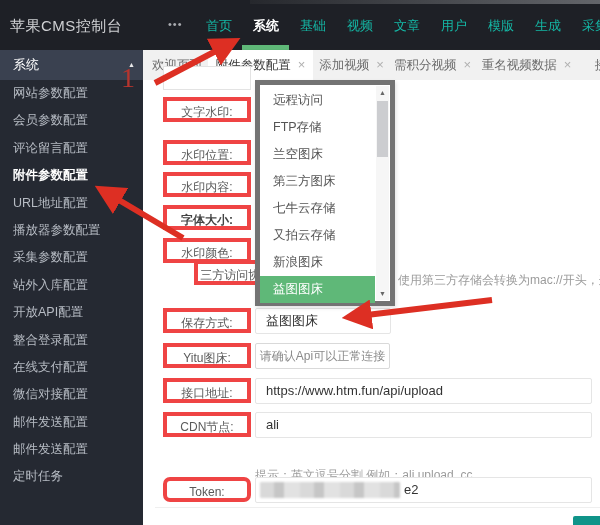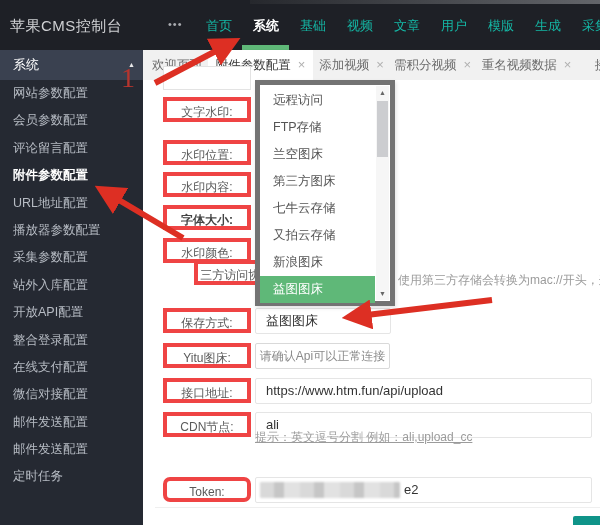--- a/index.html
+++ b/index.html
@@ -168,21 +168,21 @@
   <div class="hint" style="left:398px;top:272px;width:202px;">使用第三方存储会转换为mac://开头，这表示</div>
 
   <div class="inputbox selbox" style="top:308px;">益图图床</div>
 
   <div class="btn-verify" style="top:343px;">请确认Api可以正常连接</div>
 
   <div class="inputbox wide" style="top:378px;">https://www.htm.fun/api/upload</div>
 
   <div class="inputbox wide" style="top:412px;">ali</div>
 
-  <div class="hint" style="left:255px;top:429px;width:340px;text-decoration:underline;">提示：英文逗号分割 例如：ali,upload_cc</div>
+  <div class="hint" style="left:255px;top:467px;width:340px;">提示：英文逗号分割 例如：ali,upload_cc</div>
 
   <div class="inputbox wide" style="top:477px;padding-left:32px;">
     <span class="token-blur"></span>
     <span class="token-suffix">e2</span>
   </div>
 
   <div class="footer-line"></div>
   <div class="submit-sliver"></div>
 
   <div class="dropdown">

